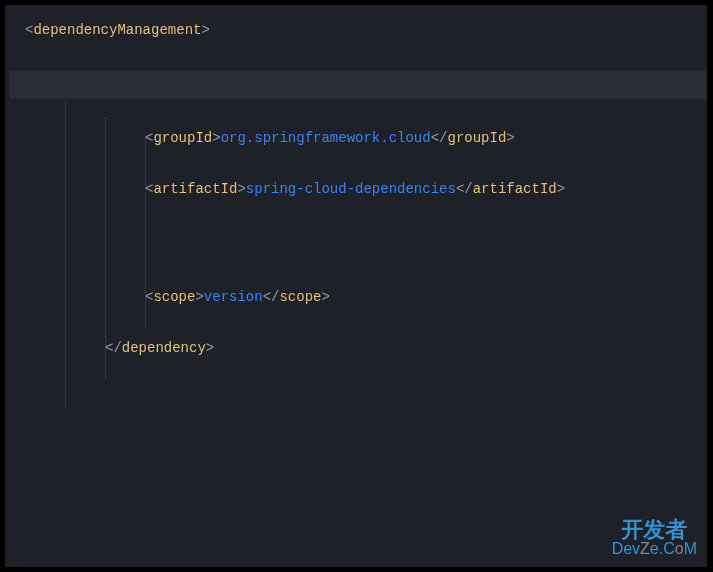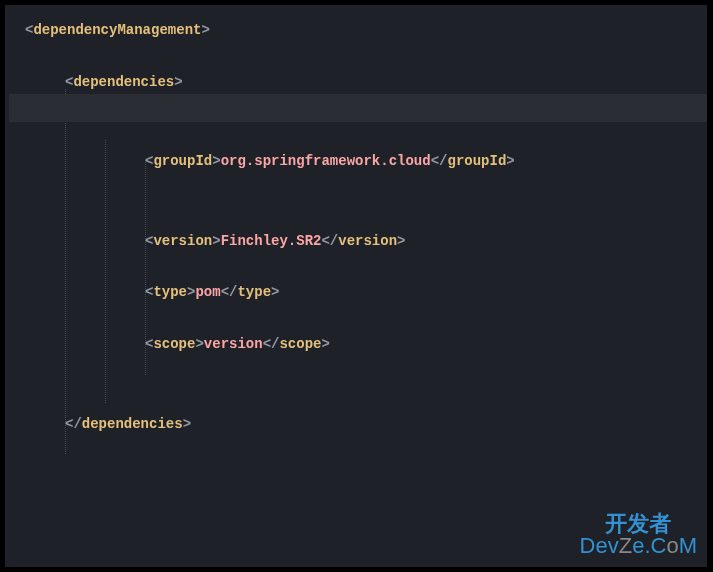--- a/index.html
+++ b/index.html
@@ -39,85 +39,83 @@
     .blank { height: 28px; }
     .guide {
       position: absolute;
       width: 0;
       border-left: 1px dotted #4a4d55;
       top: 0;
       bottom: 0;
     }
     .bracket { color: #959aa6; }
     .tag { color: #e5c07b; }
-    .text { color: #fca5a5; }
+    .text { color: #3b82f6; }
     .watermark {
       position: absolute;
       right: 10px;
       bottom: 10px;
       text-align: center;
       font-family: 'Arial', sans-serif;
       line-height: 1;
     }
     .wm-line1 {
       color: #3391d4;
       font-size: 22px;
       font-weight: bold;
     }
     .wm-line2 {
       color: #3391d4;
-      font-size: 22px;
+      font-size: 16px;
     }
     .wm-line2 .wm-alt {
       color: #888;
     }
-    .block-rel { position: relative; font-weight: bold; }
+    .block-rel { position: relative; }
   </style>
 </head>
 <body>
 
 <div class="editor">
 
   <div class="block-rel">
     <div class="line"><span class="bracket">&lt;</span><span class="tag">dependencyManagement</span><span class="bracket">&gt;</span></div>
     <div class="line blank"></div>
 
     <div class="block-rel">
       <div class="guide" style="left:56px; top:18px; bottom:10px;"></div>
 
-      <div class="line indent-1"><span class="bracket">&lt;</span><span class="tag">dependencies</span><span class="bracket">&gt;</span></div>
       <div class="line blank highlight"></div>
 
       <div class="block-rel">
         <div class="guide" style="left:96px; top:18px; bottom:10px;"></div>
 
         <div class="line blank"></div>
 
         <div class="block-rel">
           <div class="guide" style="left:136px; top:10px; bottom:10px;"></div>
 
           <div class="line indent-3"><span class="bracket">&lt;</span><span class="tag">groupId</span><span class="bracket">&gt;</span><span class="text">org.springframework.cloud</span><span class="bracket">&lt;/</span><span class="tag">groupId</span><span class="bracket">&gt;</span></div>
           <div class="line blank"></div>
 
+          <div class="line indent-3"><span class="bracket">&lt;</span><span class="tag">artifactId</span><span class="bracket">&gt;</span><span class="text">spring-cloud-dependencies</span><span class="bracket">&lt;/</span><span class="tag">artifactId</span><span class="bracket">&gt;</span></div>
           <div class="line blank"></div>
 
-          <div class="line indent-3"><span class="bracket">&lt;</span><span class="tag">version</span><span class="bracket">&gt;</span><span class="text">Finchley.SR2</span><span class="bracket">&lt;/</span><span class="tag">version</span><span class="bracket">&gt;</span></div>
           <div class="line blank"></div>
 
-          <div class="line indent-3"><span class="bracket">&lt;</span><span class="tag">type</span><span class="bracket">&gt;</span><span class="text">pom</span><span class="bracket">&lt;/</span><span class="tag">type</span><span class="bracket">&gt;</span></div>
           <div class="line blank"></div>
 
           <div class="line indent-3"><span class="bracket">&lt;</span><span class="tag">scope</span><span class="bracket">&gt;</span><span class="text">version</span><span class="bracket">&lt;/</span><span class="tag">scope</span><span class="bracket">&gt;</span></div>
           <div class="line blank"></div>
         </div>
 
+        <div class="line indent-2"><span class="bracket">&lt;/</span><span class="tag">dependency</span><span class="bracket">&gt;</span></div>
         <div class="line blank"></div>
       </div>
 
-      <div class="line indent-1"><span class="bracket">&lt;/</span><span class="tag">dependencies</span><span class="bracket">&gt;</span></div>
       <div class="line blank"></div>
     </div>
 
   </div>
 
   <div class="watermark">
     <div class="wm-line1">开发者</div>
     <div class="wm-line2"><span>Dev</span><span class="wm-alt">Z</span><span>e</span><span>.C</span><span class="wm-alt">o</span><span>M</span></div>
   </div>
 </div>

